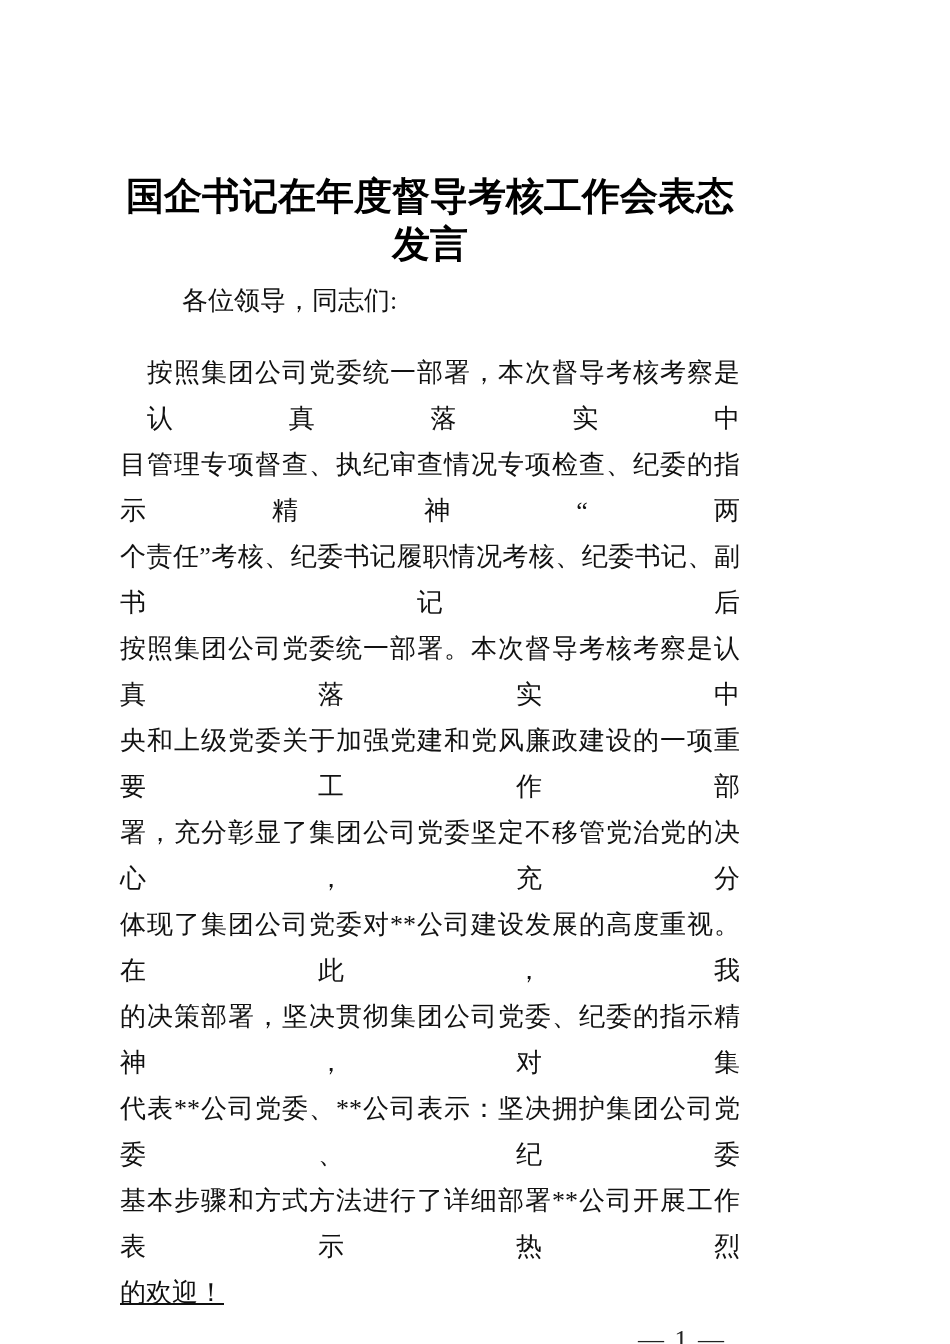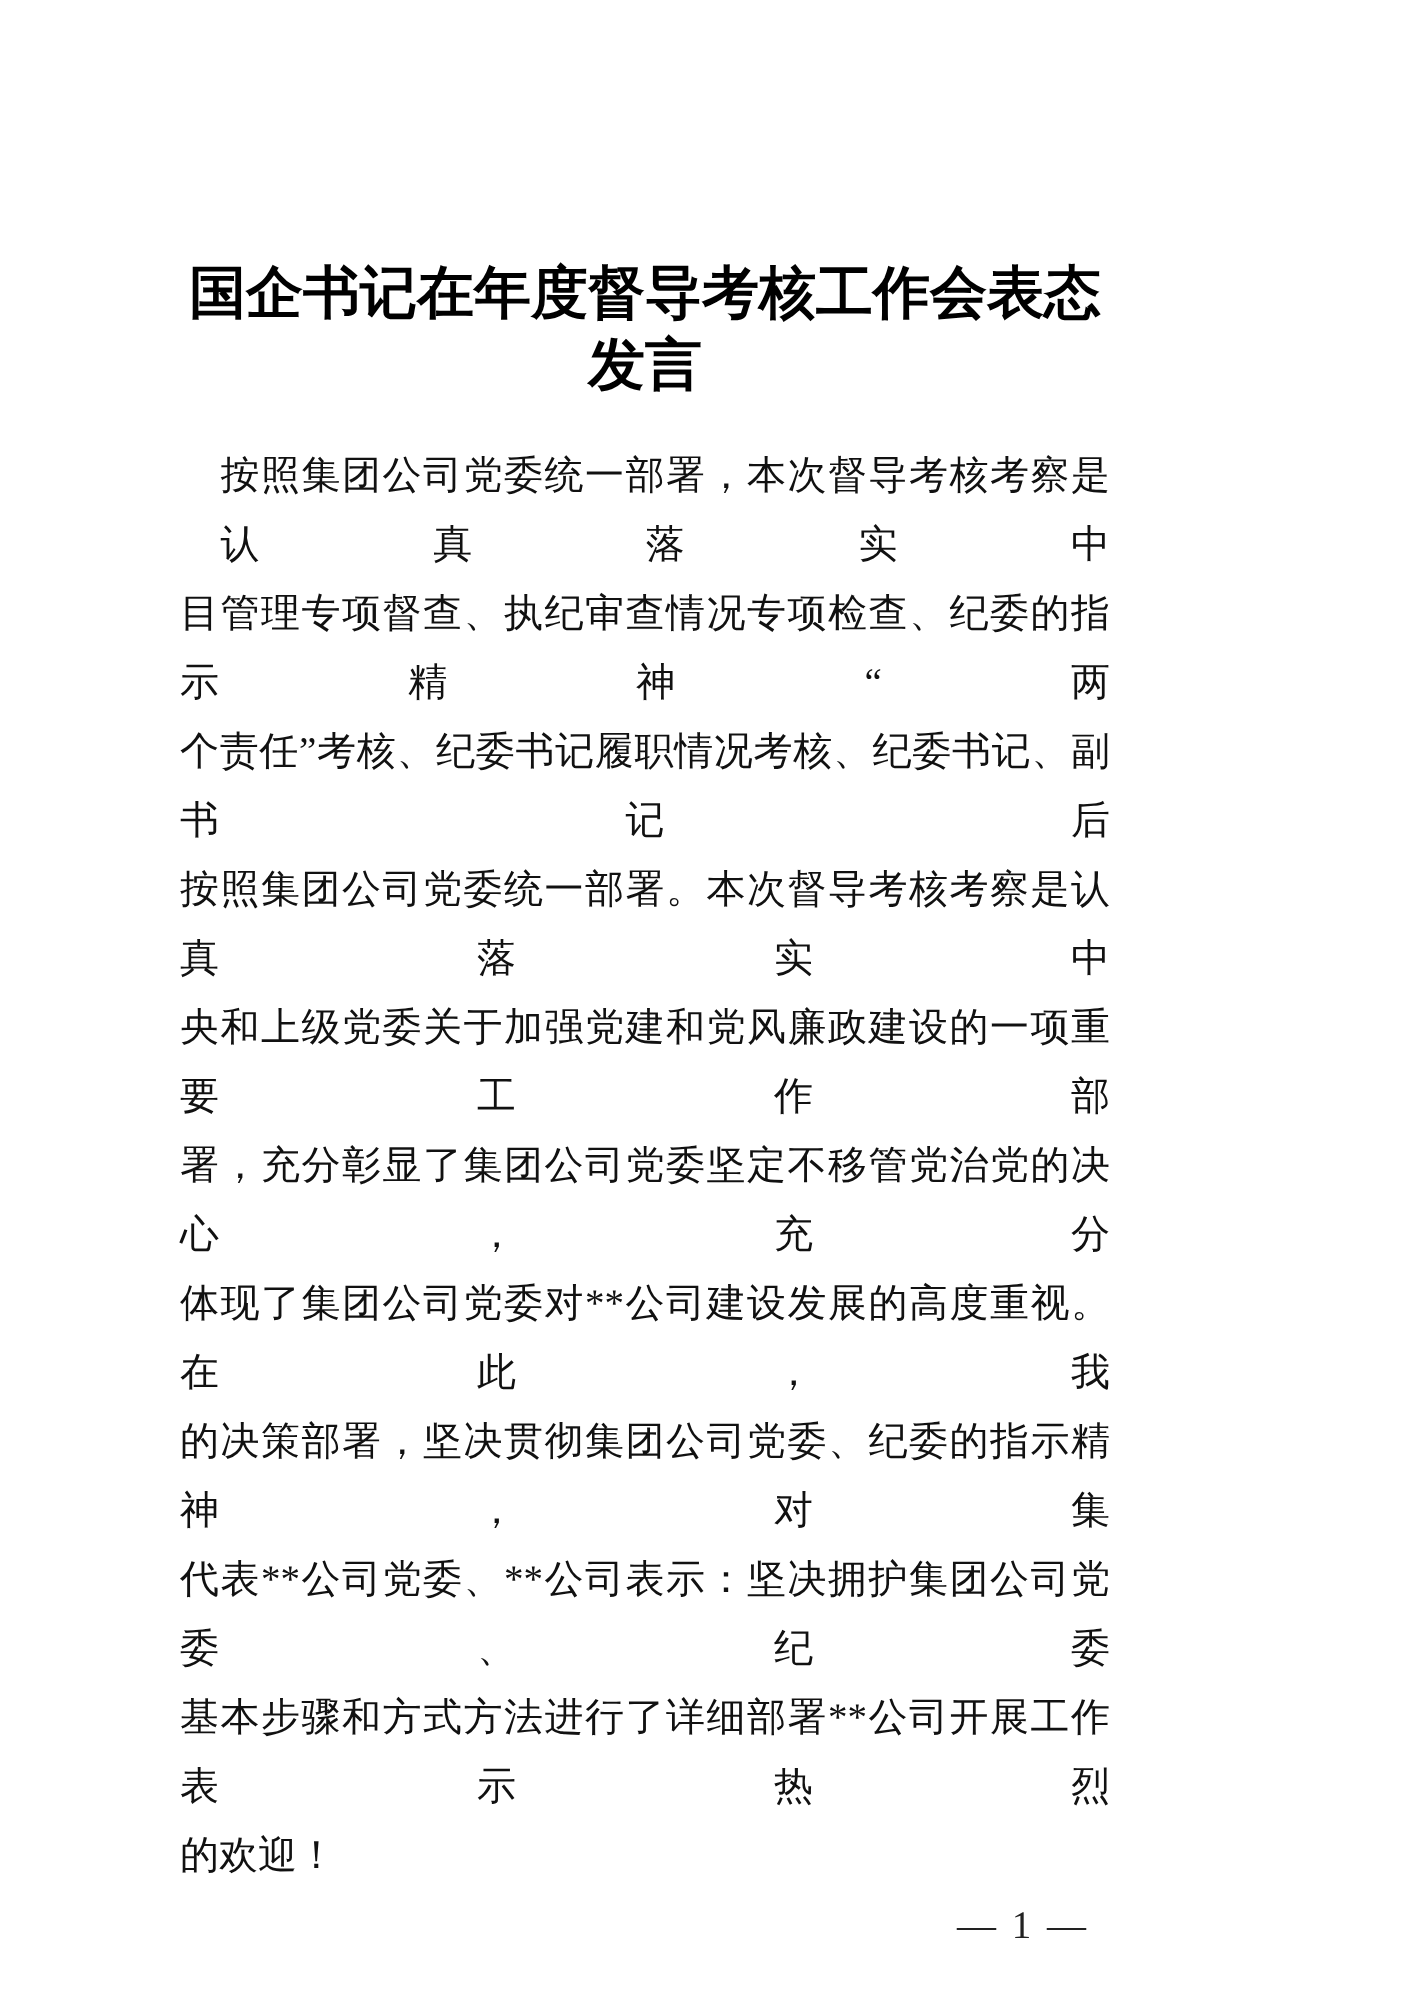--- a/index.html
+++ b/index.html
@@ -39,38 +39,40 @@
     font-size: 26px;
     line-height: 46px;
     text-align: justify;
     text-align-last: justify;
     text-justify: inter-ideograph;
     white-space: normal;
   }
   .line.indent { padding-left: 27px; }
   .line.no-justify-last {
     text-align-last: left;
+    text-decoration: underline;
   }
   .footer {
     margin-top: 9px;
     text-align: right;
     padding-right: 14px;
   }
   .page-number {
     font-size: 26px;
     letter-spacing: 2px;
     color: #222222;
   }
 </style>
 </head>
 <body>
 
 <div class="page">
   <h1 class="title">国企书记在年度督导考核工作会表态发言</h1>
 
+  <div class="salutation">各位领导，同志们:</div>
 
   <div class="body-block" id="paragraphs">
       <div class="paragraph">
         <div class="line indent">按照集团公司党委统一部署，本次督导考核考察是认真落实中</div>
         <div class="line">目管理专项督查、执纪审查情况专项检查、纪委的指示精神“两</div>
         <div class="line">个责任”考核、纪委书记履职情况考核、纪委书记、副书记后</div>
         <div class="line">按照集团公司党委统一部署。本次督导考核考察是认真落实中</div>
         <div class="line">央和上级党委关于加强党建和党风廉政建设的一项重要工作部</div>
         <div class="line">署，充分彰显了集团公司党委坚定不移管党治党的决心，充分</div>
         <div class="line">体现了集团公司党委对**公司建设发展的高度重视。在此，我</div>

